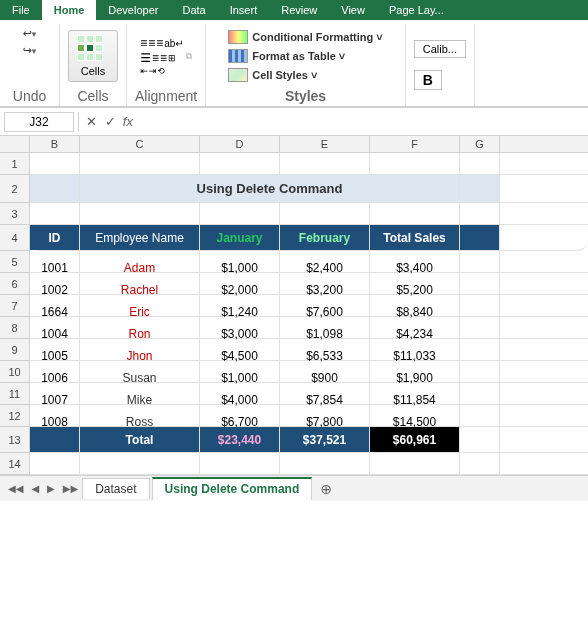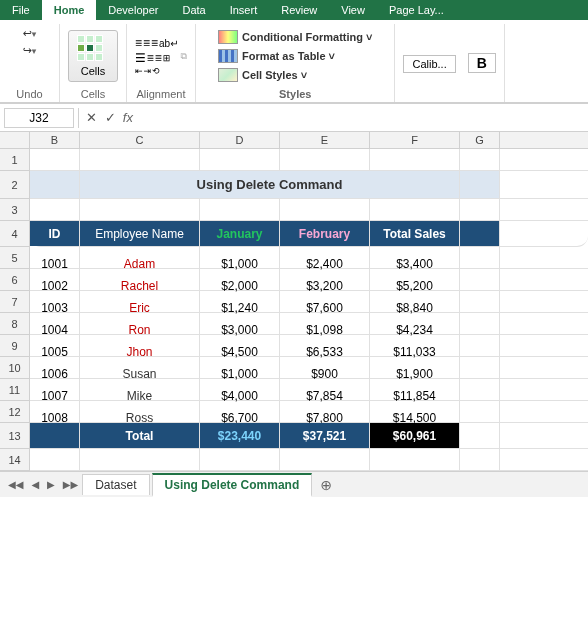--- a/index.html
+++ b/index.html
@@ -5,21 +5,21 @@
     * { margin: 0; padding: 0; box-sizing: border-box; }
     body { font-family: 'Segoe UI', Arial, sans-serif; font-size: 12px; background: #fff; width: 588px; height: 618px; overflow: hidden; }
 
     
     .ribbon { background: #fff; border-bottom: 1px solid #d0d0d0; }
     .ribbon-tabs { display: flex; background: #217346; }
     .ribbon-tab { padding: 4px 12px; color: #fff; font-size: 11px; cursor: pointer; }
     .ribbon-tab.active { background: #fff; color: #217346; font-weight: bold; }
     .ribbon-body { display: flex; align-items: stretch; padding: 4px 0 0 0; border-bottom: 1px solid #d0d0d0; }
     .ribbon-group { display: flex; flex-direction: column; align-items: center; padding: 2px 8px; border-right: 1px solid #e0e0e0; min-width: 60px; }
-    .ribbon-group-label { font-size: 11px; color: #666; margin-top: 2px; }
+    .ribbon-group-label { font-size: 14px; color: #666; margin-top: 2px; }
     .ribbon-group-content { display: flex; align-items: center; gap: 2px; flex: 1; }
 
     
     .undo-group { flex-direction: column; justify-content: flex-start; }
     .undo-row { display: flex; gap: 2px; }
     .small-btn { padding: 1px 4px; cursor: pointer; font-size: 11px; border-radius: 2px; display: flex; align-items: center; color: #333; }
     .arrow-btn { font-size: 9px; color: #666; }
 
     
     .cells-btn { border: 1px solid #c0c0c0; background: linear-gradient(to bottom, #f8f8f8, #e8e8e8); border-radius: 3px; padding: 4px 8px; display: flex; flex-direction: column; align-items: center; cursor: pointer; }
@@ -174,21 +174,21 @@
         <div class="style-btn">
           <div class="style-icon"></div>
           <span>Cell Styles ˅</span>
         </div>
       </div>
       <div class="ribbon-group-label" style="align-self:center;">Styles</div>
     </div>
 
     <div class="ribbon-group">
       <div class="ribbon-group-content">
-        <div style="display:flex;flex-direction:row;gap:12px;align-items:flex-end;">
+        <div style="display:flex;flex-direction:column;gap:12px;align-items:flex-start;">
           <div style="border:1px solid #c0c0c0;padding:2px 8px;font-size:11px;cursor:pointer;">Calib...</div>
           <div style="font-weight:bold;font-size:14px;border:1px solid #c0c0c0;padding:1px 8px;cursor:pointer;">B</div>
         </div>
       </div>
     </div>
   </div>
 </div>
 
 <div class="formula-bar">
   <input class="cell-ref" type="text" value="J32" style="">
@@ -255,21 +255,21 @@
         <div class="grid-cell col-d"></div>
         <div class="grid-cell col-e"></div>
         <div class="grid-cell col-f"></div>
         <div class="grid-cell col-g"></div>
       </div>
 
       <div class="grid-row header-row" style="height:26px;border-radius:11px;">
         <div class="grid-cell col-b" style="background:#1f4e79;color:#fff;font-weight:bold;">ID</div>
         <div class="grid-cell col-c" style="background:#1f4e79;color:#fff;font-weight:normal;">Employee Name</div>
         <div class="grid-cell col-d" style="background:#1f4e79;color:#22c55e;font-weight:bold;">January</div>
-        <div class="grid-cell col-e" style="background:#1f4e79;color:#f9a8d4;font-weight:bold;">February</div>
+        <div class="grid-cell col-e" style="background:#1f4e79;color:#86efac;font-weight:bold;">February</div>
         <div class="grid-cell col-f" style="background:#1f4e79;color:#fff;font-weight:bold;">Total Sales</div>
         <div class="grid-cell col-g" style="background:#1f4e79;"></div>
       </div>
 
       <div class="grid-row data-row" style="height:22px;">
         <div class="grid-cell col-b">1001</div>
         <div class="grid-cell col-c" style="color:#c00000;">Adam</div>
         <div class="grid-cell col-d">$1,000</div>
         <div class="grid-cell col-e">$2,400</div>
         <div class="grid-cell col-f">$3,400</div>
@@ -277,21 +277,21 @@
       </div>
       <div class="grid-row data-row" style="height:22px;">
         <div class="grid-cell col-b">1002</div>
         <div class="grid-cell col-c" style="color:#c00000;">Rachel</div>
         <div class="grid-cell col-d">$2,000</div>
         <div class="grid-cell col-e">$3,200</div>
         <div class="grid-cell col-f">$5,200</div>
         <div class="grid-cell col-g"></div>
       </div>
       <div class="grid-row data-row" style="height:22px;">
-        <div class="grid-cell col-b">1003</div>
+        <div class="grid-cell col-b">1664</div>
         <div class="grid-cell col-c" style="color:#c00000;">Eric</div>
         <div class="grid-cell col-d">$1,240</div>
         <div class="grid-cell col-e">$7,600</div>
         <div class="grid-cell col-f">$8,840</div>
         <div class="grid-cell col-g"></div>
       </div>
       <div class="grid-row data-row" style="height:22px;">
         <div class="grid-cell col-b">1004</div>
         <div class="grid-cell col-c" style="color:#c00000;">Ron</div>
         <div class="grid-cell col-d">$3,000</div>
@@ -328,21 +328,21 @@
         <div class="grid-cell col-c" style="color:#333;">Ross</div>
         <div class="grid-cell col-d">$6,700</div>
         <div class="grid-cell col-e">$7,800</div>
         <div class="grid-cell col-f">$14,500</div>
         <div class="grid-cell col-g"></div>
       </div>
 
       <div class="grid-row total-row" style="height:26px;">
         <div class="grid-cell col-b" style="background:#1f4e79;"></div>
         <div class="grid-cell col-c" style="background:#1f4e79;color:#fff;font-weight:bold;">Total</div>
-        <div class="grid-cell col-d" style="background:#1f4e79;color:#7dd3fc;font-weight:bold;">$23,440</div>
+        <div class="grid-cell col-d" style="background:#1f4e79;color:#f9a8d4;font-weight:bold;">$23,440</div>
         <div class="grid-cell col-e" style="background:#1f4e79;color:#fff;font-weight:bold;">$37,521</div>
         <div class="grid-cell col-f" style="background:#000000;color:#fff;font-weight:bold;">$60,961</div>
         <div class="grid-cell col-g" style="background:#fff;"></div>
       </div>
 
       <div class="grid-row" style="height:22px;">
         <div class="grid-cell col-b"></div>
         <div class="grid-cell col-c"></div>
         <div class="grid-cell col-d"></div>
         <div class="grid-cell col-e"></div>

